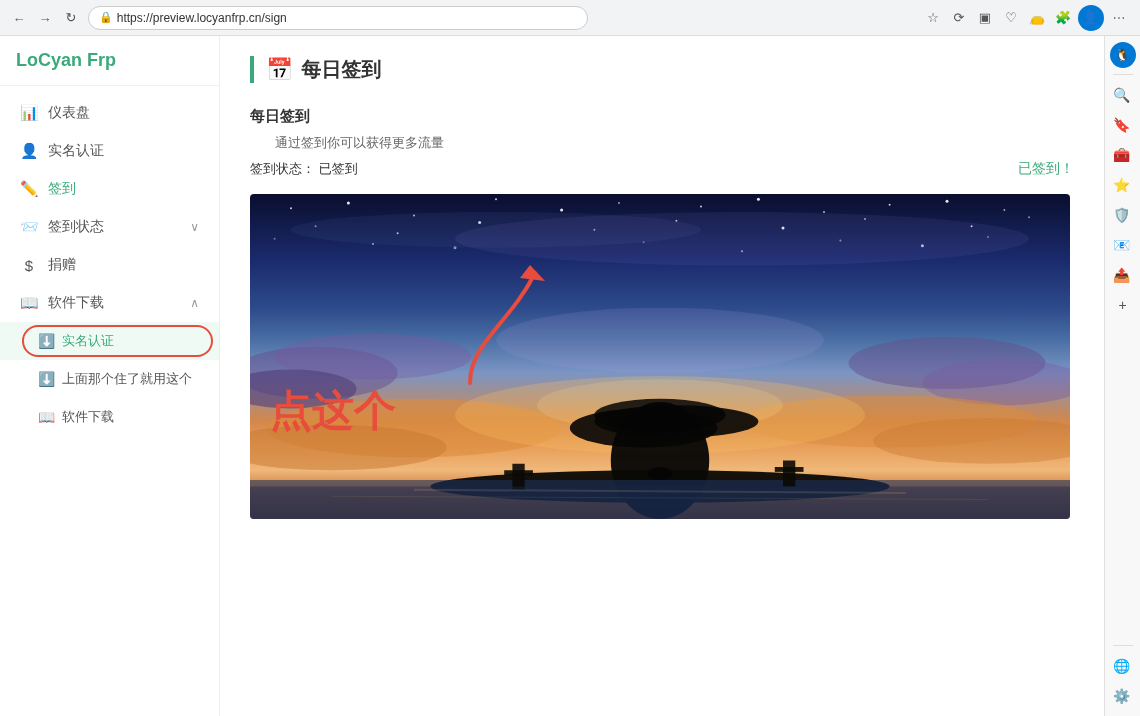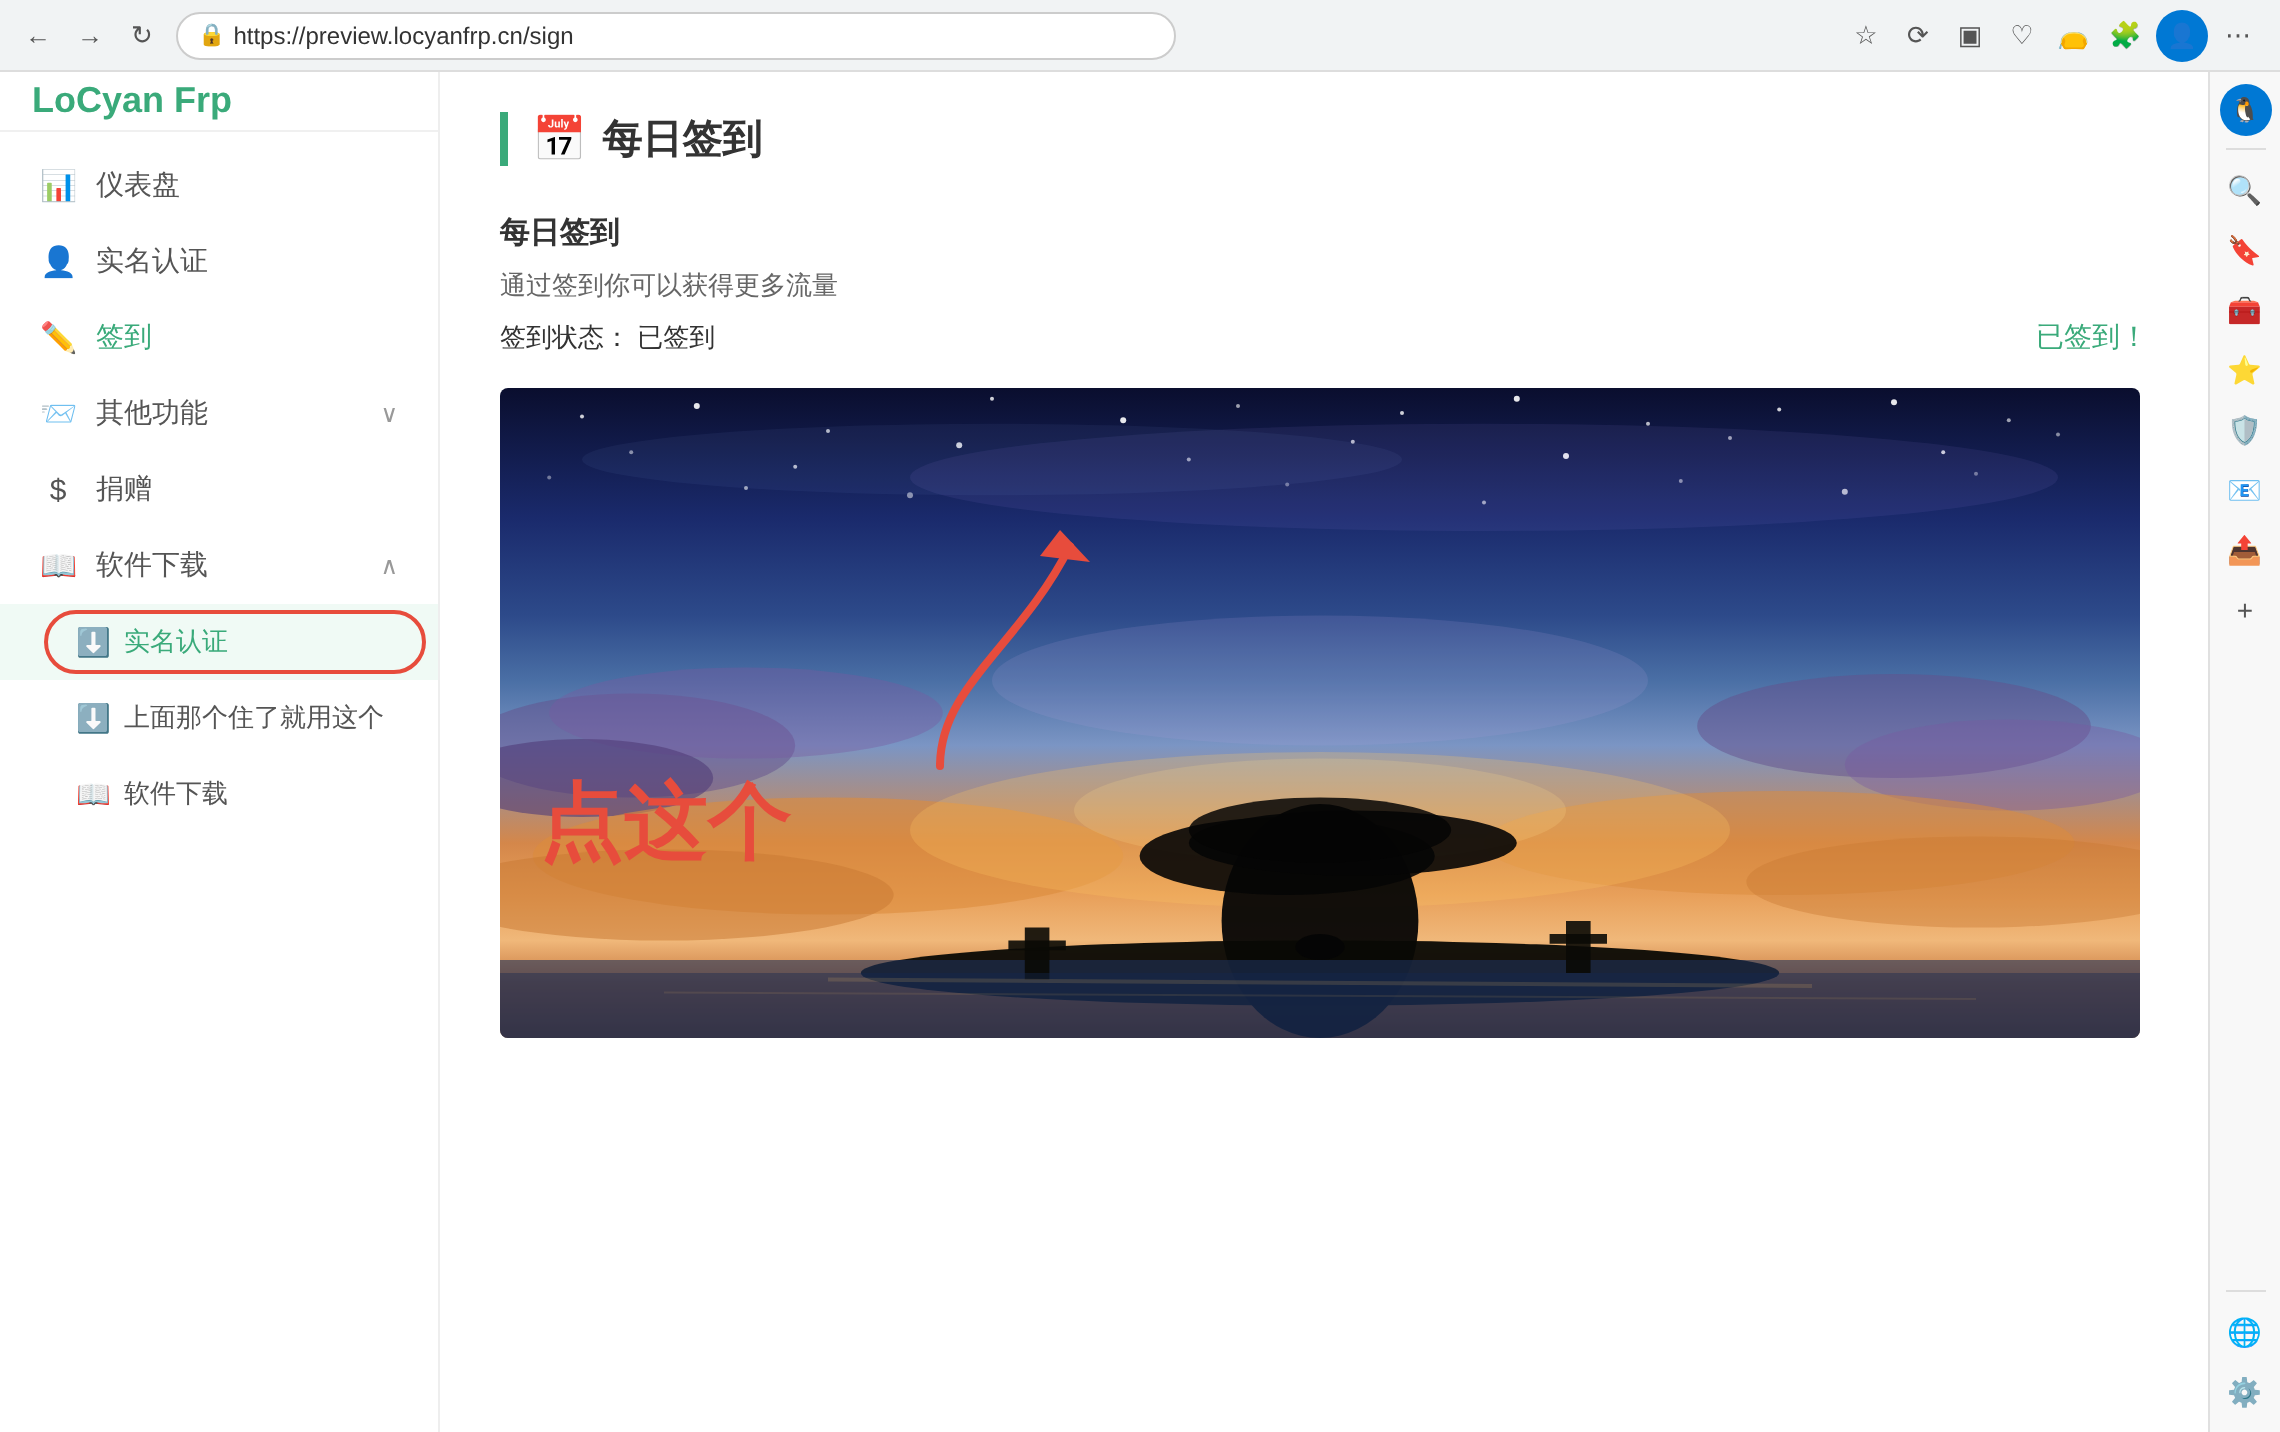--- a/index.html
+++ b/index.html
@@ -34,21 +34,21 @@
     .sidebar {
       width: 220px;
       background: white;
       border-right: 1px solid #eee;
       display: flex;
       flex-direction: column;
       flex-shrink: 0;
       overflow-y: auto;
     }
     .sidebar-logo {
-      padding: 4px 16px;
+      padding: 14px 16px;
       font-size: 18px;
       font-weight: bold;
       color: #3aaa7a;
       border-bottom: 1px solid #f0f0f0;
     }
     .sidebar-nav { padding: 8px 0; flex: 1; }
     .nav-item {
       display: flex; align-items: center; padding: 10px 20px;
       cursor: pointer; color: #555; font-size: 14px;
       transition: background 0.2s;
@@ -93,21 +93,21 @@
       align-items: center;
       border-left: 4px solid #3aaa7a;
       padding-left: 12px;
       margin-bottom: 24px;
     }
     .page-title-bar .title-icon { font-size: 22px; margin-right: 8px; }
     .page-title-bar h1 { font-size: 20px; color: #333; font-weight: 600; }
 
     .sign-section { margin-bottom: 16px; }
     .sign-section h2 { font-size: 15px; color: #333; margin-bottom: 8px; font-weight: 600; }
-    .sign-description { font-size: 13px; color: #666; margin-bottom: 8px; }
+    .sign-description { font-size: 13px; color: #666; margin-bottom: 8px; margin-left: 25px; }
     .sign-status-row { display: flex; align-items: center; justify-content: space-between; margin-bottom: 16px; }
     .sign-status { font-size: 13px; color: #666; }
     .sign-status span { color: #333; margin-top: 10px; }
     .already-signed { color: #3aaa7a; font-size: 14px; font-weight: 500; margin-left: 48px; }
 
     
     .banner-image {
       width: 100%;
       max-width: 820px;
       height: 325px;
@@ -224,21 +224,21 @@
         <span>实名认证</span>
       </div>
 
       <div class="nav-item active">
         <span class="nav-icon">✏️</span>
         <span>签到</span>
       </div>
 
       <div class="nav-item">
         <span class="nav-icon">📨</span>
-        <span>其他功能</span>
+        <span>签到状态</span>
         <span class="nav-arrow">∨</span>
       </div>
 
       <div class="nav-item">
         <span class="nav-icon">$</span>
         <span>捐赠</span>
       </div>
 
       <div class="nav-item">
         <span class="nav-icon">📖</span>

